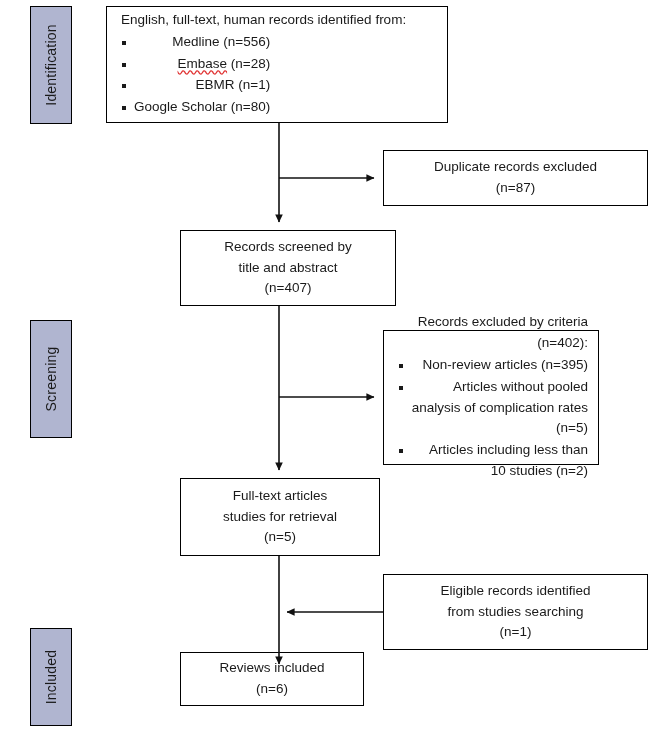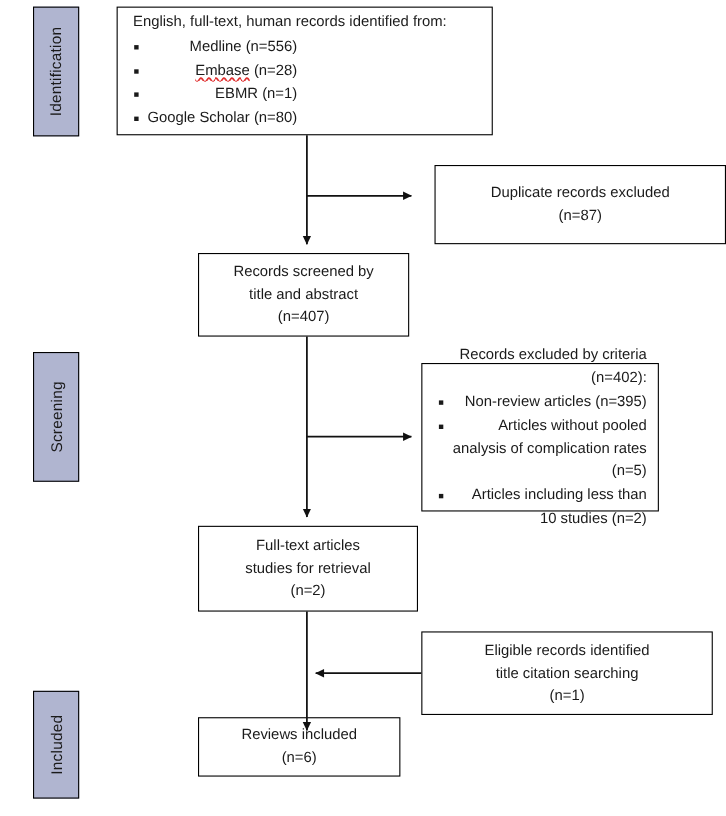--- a/index.html
+++ b/index.html
@@ -130,26 +130,26 @@
       </li>
       <li>
         <span>EBMR (n=1)</span>
       </li>
       <li>
         <span>Google Scholar (n=80)</span>
       </li>
     </ul>
   </div>
 
-  <div class="box center" style="left:383px; top:150px; width:265px; height:72px;margin-left:12px;">
+  <div class="box center" style="left:383px; top:150px; width:265px; height:56px;">
     <span class="line">Duplicate records excluded</span>
     <span class="line">(n=87)</span>
   </div>
 
-  <div class="box center" style="left:180px; top:230px; width:192px; height:76px;">
+  <div class="box center" style="left:180px; top:230px; width:216px; height:76px;">
     <span class="line">Records screened by</span>
     <span class="line">title and abstract</span>
     <span class="line">(n=407)</span>
   </div>
 
   <div class="box left" style="left:383px; top:330px; width:216px; height:135px;">
     <span class="line">Records excluded by criteria (n=402):</span>
     <ul class="bullets">
       <li>
         <span>Non-review articles (n=395)</span>
@@ -159,26 +159,26 @@
       </li>
       <li>
         <span>Articles including less than 10 studies (n=2)</span>
       </li>
     </ul>
   </div>
 
   <div class="box center" style="left:180px; top:478px; width:200px; height:78px;">
     <span class="line">Full-text articles</span>
     <span class="line">studies for retrieval</span>
-    <span class="line">(n=2)</span>
+    <span class="line">(n=5)</span>
   </div>
 
   <div class="box center" style="left:383px; top:574px; width:265px; height:76px;">
     <span class="line">Eligible records identified</span>
-    <span class="line">title citation searching</span>
+    <span class="line">from studies searching</span>
     <span class="line">(n=1)</span>
   </div>
 
   <div class="box center" style="left:180px; top:652px; width:184px; height:54px;">
     <span class="line">Reviews included</span>
     <span class="line">(n=6)</span>
   </div>
 
   <svg id="connectors" viewBox="0 0 660 742" width="660" height="742" xmlns="http://www.w3.org/2000/svg">
     <defs>

